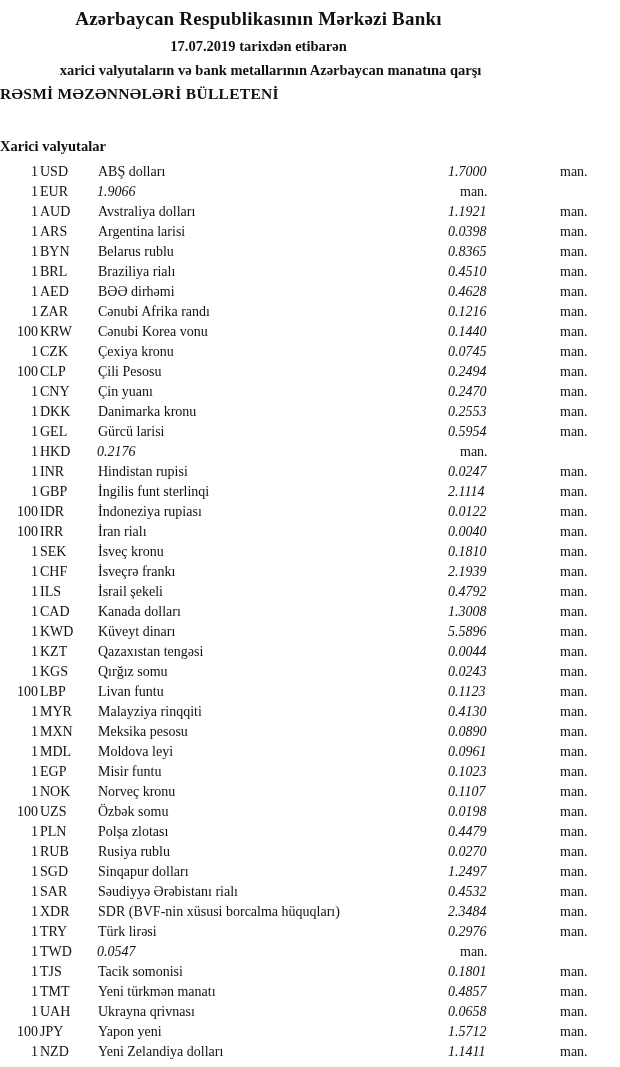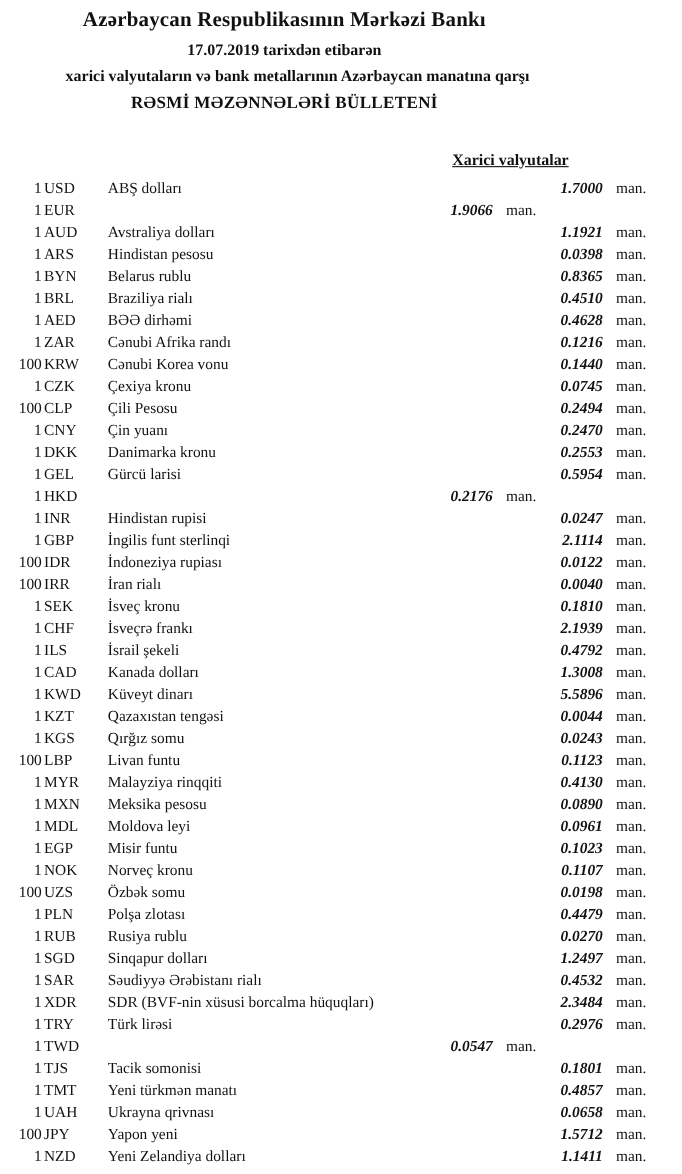--- a/index.html
+++ b/index.html
@@ -38,32 +38,31 @@
     font-size: 14.5px;
     font-weight: bold;
     text-align: center;
     margin-top: 6px;
     line-height: 18px;
     padding-left: 24px;
   }
   .bulletin-title {
     font-size: 15.5px;
     font-weight: bold;
-    text-align: center;
+    text-align: left;
     margin-top: 5px;
     line-height: 19px;
     letter-spacing: 0.3px;
   }
   .section-title {
     font-size: 14.5px;
     font-weight: bold;
-    text-align: right;
+    text-align: left;
     margin-top: 34px;
     line-height: 18px;
-    text-decoration: underline;
   }
   .table {
     margin-top: 7px;
   }
   .row {
     display: grid;
     grid-template-columns: 40px 57px 351px 100px 1fr;
     height: 20px;
     line-height: 20px;
     font-size: 14px;
@@ -73,22 +72,22 @@
     text-align: right;
     padding-right: 2px;
   }
   .code {
   }
   .name {
     padding-left: 1px;
     white-space: nowrap;
   }
   .rate {
-    text-align: right;
-    font-weight: bold;
+    text-align: left;
+    font-weight: normal;
     font-style: italic;
   }
   .unit {
     padding-left: 12px;
   }
 </style>
 </head>
 <body>
 
 <div class="page">
@@ -121,21 +120,21 @@
     <span class="qty">1</span>
     <span class="code">AUD</span>
     <span class="name">Avstraliya dolları</span>
     <span class="rate">1.1921</span>
     <span class="unit">man.</span>
   </div>
 
   <div class="row">
     <span class="qty">1</span>
     <span class="code">ARS</span>
-    <span class="name">Hindistan pesosu</span>
+    <span class="name">Argentina larisi</span>
     <span class="rate">0.0398</span>
     <span class="unit">man.</span>
   </div>
 
   <div class="row">
     <span class="qty">1</span>
     <span class="code">BYN</span>
     <span class="name">Belarus rublu</span>
     <span class="rate">0.8365</span>
     <span class="unit">man.</span>

